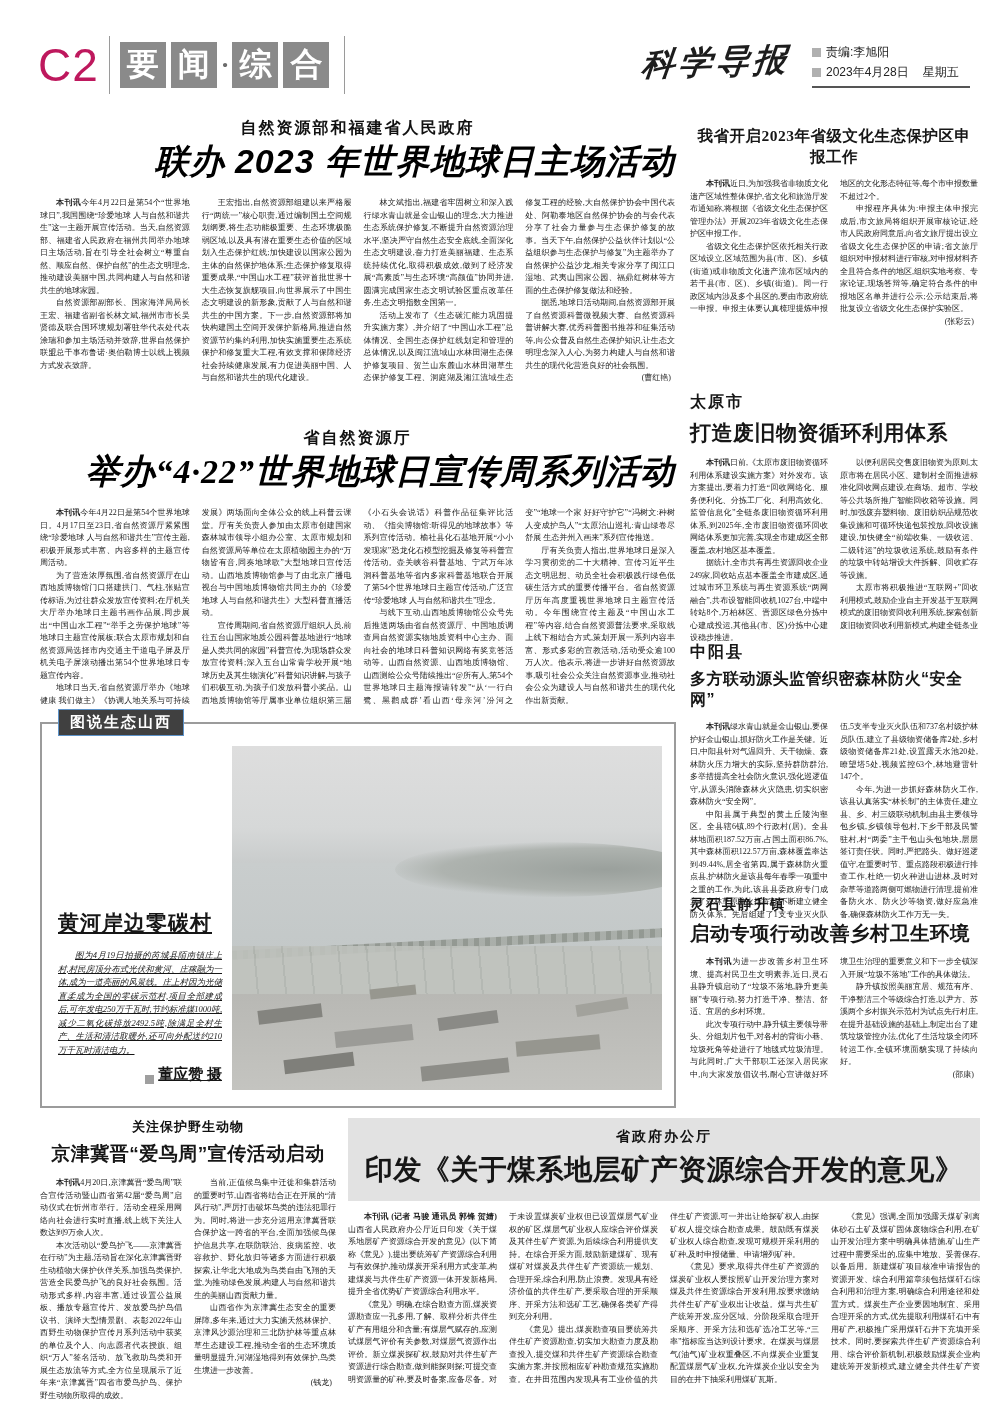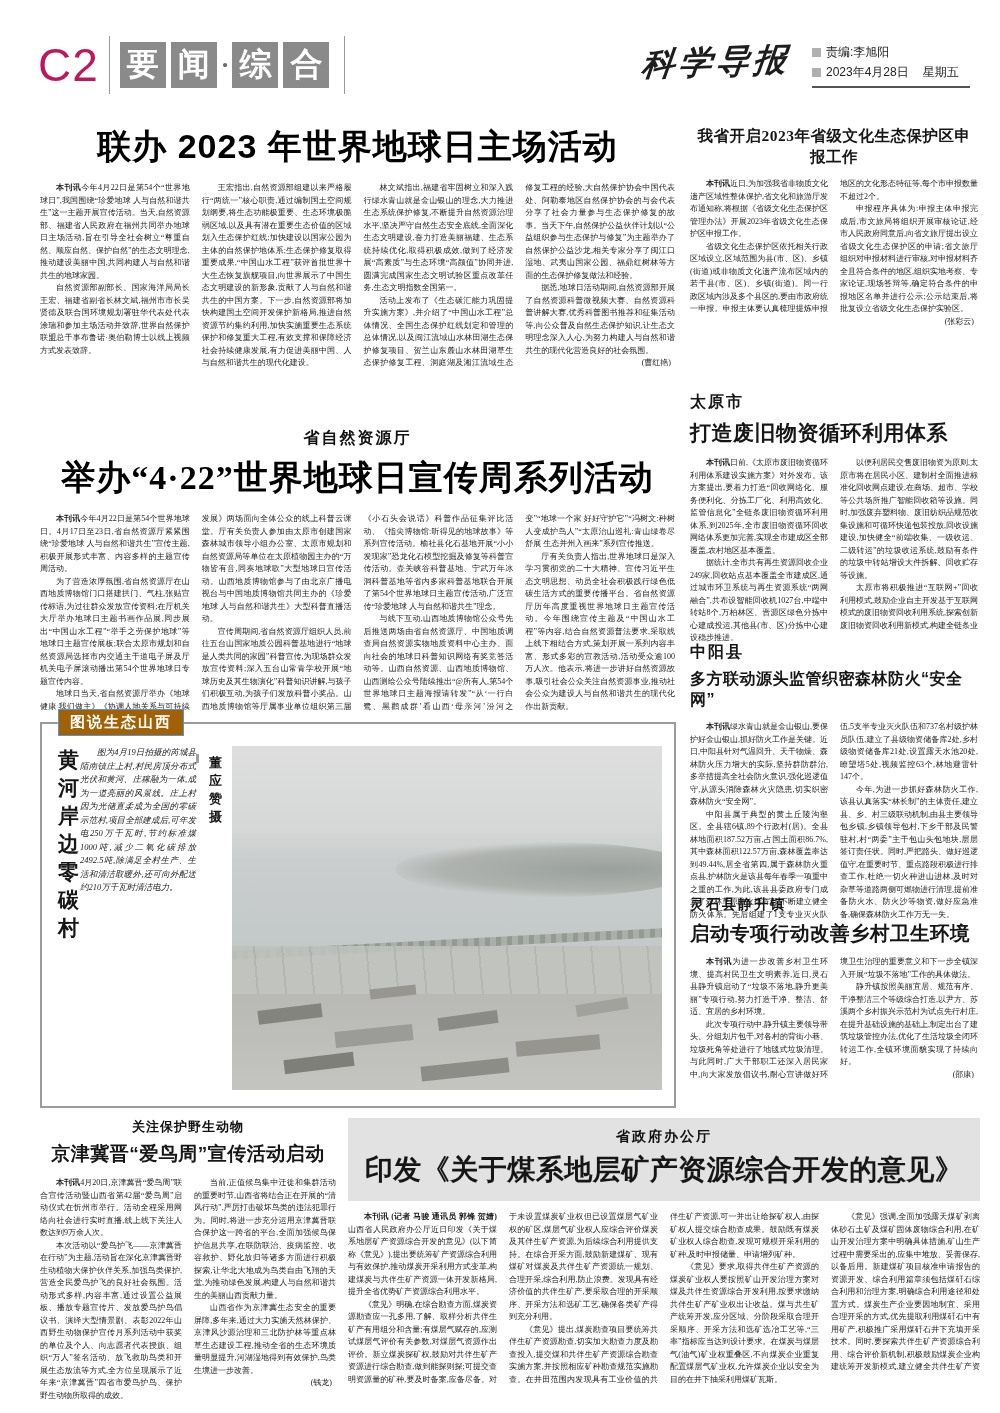--- a/index.html
+++ b/index.html
@@ -23,22 +23,22 @@
   .pub-info { padding-top:2px; }
   .pub-line { display:flex; align-items:center; font-size:12px; color:#222; line-height:20px;
               font-family:"Liberation Sans","DejaVu Sans",sans-serif; }
   .sq { width:9px; height:9px; background:#b0b0b0; display:inline-block; margin-right:5px; }
   .weekday { margin-left:14px; }
   .header-rule { margin-top:4px; height:2px; background:#555; width:158px; }
 
   
   .kicker { text-align:center; font-size:16px; font-weight:bold; letter-spacing:2px; color:#111;
             font-family:"Liberation Sans","DejaVu Sans",sans-serif; }
-  .headline-xl { text-align:center; font-size:34px; font-weight:900; letter-spacing:1px; color:#000;
-                 font-family:"Liberation Sans","DejaVu Sans",sans-serif; margin-top:6px; }
+  .headline-xl { text-align:right; font-size:34px; font-weight:900; letter-spacing:1px; color:#000;
+                 font-family:"Liberation Sans","DejaVu Sans",sans-serif; margin-top:0;font-style:italic; }
   .headline-xl.serifed { font-family:"Liberation Serif","DejaVu Serif",serif; }
   .body-cols { text-align:justify; font-size:8px; line-height:12.5px; color:#1b1b1b; overflow:hidden; column-fill:balance; }
   .cols-4 { column-count:4; column-gap:12px; }
   .cols-2 { column-count:2; column-gap:12px; }
   .para { text-indent:2em; }
   .lead { font-weight:bold; }
   .byline { text-align:right; font-weight:normal; padding-right:4px; }
 
   
   #art1 { top:118px; left:40px; width:635px; }
@@ -66,28 +66,28 @@
   #artR3 .r-head { font-size:16px; }
   #artR3 .body-cols { margin-top:10px; height:202px; }
 
   #artR4 { top:896px; }
   #artR4 .r-kicker { font-size:14px; }
   #artR4 .r-head { font-size:19.5px; }
   #artR4 .body-cols { margin-top:9px; height:158px; }
 
   
   #photobox { top:722px; left:40px; width:636px; height:386px; border:2px solid #9b9b9b; }
-  .pb-label { position:absolute; top:-15px; left:16px; background:#a16207; color:#fff; padding:4px 12px;
+  .pb-label { position:absolute; top:-15px; left:16px; background:#404040; color:#fff; padding:4px 12px;
               font-size:15px; font-weight:bold; letter-spacing:2px;
               font-family:"Liberation Sans","DejaVu Sans",sans-serif; box-shadow:inset 0 0 0 1px #5d93c9; }
   .pb-inner { position:absolute; inset:0; display:flex; padding:22px 12px 16px 14px; }
-  .pb-textcol { width:176px; display:flex; flex-direction:row; justify-content:flex-end; padding:0 10px 6px 2px; }
+  .pb-textcol { width:176px; display:flex; flex-direction:column; justify-content:flex-end; padding:0 10px 6px 2px;text-decoration:underline; }
   .pb-title { font-size:21px; font-weight:900; font-family:"Liberation Serif","DejaVu Serif",serif; letter-spacing:1px; margin-bottom:12px; }
   .pb-caption { font-size:8.5px; line-height:13.5px; text-align:justify; font-style:italic; color:#222; text-indent:2em; }
-  .pb-credit { margin-top:8px; text-align:right; font-size:13px; font-weight:bold; display:flex; justify-content:flex-end; align-items:flex-start; }
+  .pb-credit { margin-top:8px; text-align:right; font-size:15px; font-weight:bold; display:flex; justify-content:flex-end; align-items:flex-end; }
   .pb-credit .sq { background:#9f9f9f; margin-right:4px; }
 
   .photo { position:relative; flex:1; height:344px; overflow:hidden; background:#cfcfcf; }
   .photo .p-haze { position:absolute; left:0; top:0; width:100%; height:34%;
                    background:linear-gradient(180deg,#dedede 0%,#d6d8d8 70%,#c9cccc 100%); }
   .photo .p-water { position:absolute; left:0; top:34%; width:100%; height:26%;
                     background:linear-gradient(180deg,#c9cdcd 0%,#c3c8c8 100%); }
   .photo .p-spit { position:absolute; right:-8%; top:28%; width:70%; height:16%; border-radius:50%;
                    background:radial-gradient(ellipse at 70% 50%, #9aa09c 0%, #aeb3af 55%, transparent 75%); }
   .photo .p-treeline { position:absolute; left:0; top:56%; width:105%; height:9px; transform:rotate(-3deg);
@@ -148,20 +148,21 @@
           <span class="sq"></span>
           <span>2023年4月28日</span>
           <span class="weekday">星期五</span>
         </div>
         <div class="header-rule"></div>
       </div>
     </div>
   </div>
 
   <div class="abs" id="art1">
+    <div class="kicker">自然资源部和福建省人民政府</div>
     <div class="headline-xl">联办 2023 年世界地球日主场活动</div>
     <div class="body-cols cols-4">
       <p class="para"><b class="lead">本刊讯</b><span>今年4月22日是第54个“世界地球日”,我国围绕“珍爱地球 人与自然和谐共生”这一主题开展宣传活动。当天,自然资源部、福建省人民政府在福州共同举办地球日主场活动,旨在引导全社会树立“尊重自然、顺应自然、保护自然”的生态文明理念,推动建设美丽中国,共同构建人与自然和谐共生的地球家园。</span></p>
       <p class="para">自然资源部副部长、国家海洋局局长王宏、福建省副省长林文斌,福州市市长吴贤德及联合国环境规划署驻华代表处代表涂瑞和参加主场活动并致辞,世界自然保护联盟总干事布鲁诺·奥伯勒博士以线上视频方式发表致辞。</p>
       <p class="para">王宏指出,自然资源部组建以来严格履行“两统一”核心职责,通过编制国土空间规划纲要,将生态功能极重要、生态环境极脆弱区域,以及具有潜在重要生态价值的区域划入生态保护红线;加快建设以国家公园为主体的自然保护地体系;生态保护修复取得重要成果,“中国山水工程”获评首批世界十大生态恢复旗舰项目,向世界展示了中国生态文明建设的新形象,贡献了人与自然和谐共生的中国方案。下一步,自然资源部将加快构建国土空间开发保护新格局,推进自然资源节约集约利用,加快实施重要生态系统保护和修复重大工程,有效支撑和保障经济社会持续健康发展,有力促进美丽中国、人与自然和谐共生的现代化建设。</p>
       <p class="para">林文斌指出,福建省牢固树立和深入践行绿水青山就是金山银山的理念,大力推进生态系统保护修复,不断提升自然资源治理水平,坚决严守自然生态安全底线,全面深化生态文明建设,奋力打造美丽福建、生态系统持续优化,取得积极成效,做到了经济发展“高素质”与生态环境“高颜值”协同并进,圆满完成国家生态文明试验区重点改革任务,生态文明指数全国第一。</p>
       <p class="para">活动上发布了《生态碳汇能力巩固提升实施方案》,并介绍了“中国山水工程”总体情况、全国生态保护红线划定和管理的总体情况,以及闽江流域山水林田湖生态保护修复项目、贺兰山东麓山水林田湖草生态保护修复工程、洞庭湖及湘江流域生态修复工程的经验,大自然保护协会中国代表处、阿勒泰地区自然保护协会的与会代表分享了社会力量参与生态保护修复的故事。当天下午,自然保护公益伙伴计划以“公益组织参与生态保护与修复”为主题举办了自然保护公益沙龙,相关专家分享了闽江口湿地、武夷山国家公园、福鼎红树林等方面的生态保护修复做法和经验。</p>
       <p class="para">据悉,地球日活动期间,自然资源部开展了自然资源科普微视频大赛、自然资源科普讲解大赛,优秀科普图书推荐和征集活动等,向公众普及自然生态保护知识,让生态文明理念深入人心,为努力构建人与自然和谐共生的现代化营造良好的社会氛围。</p>
       <p class="byline">(曹红艳)</p>
     </div>

